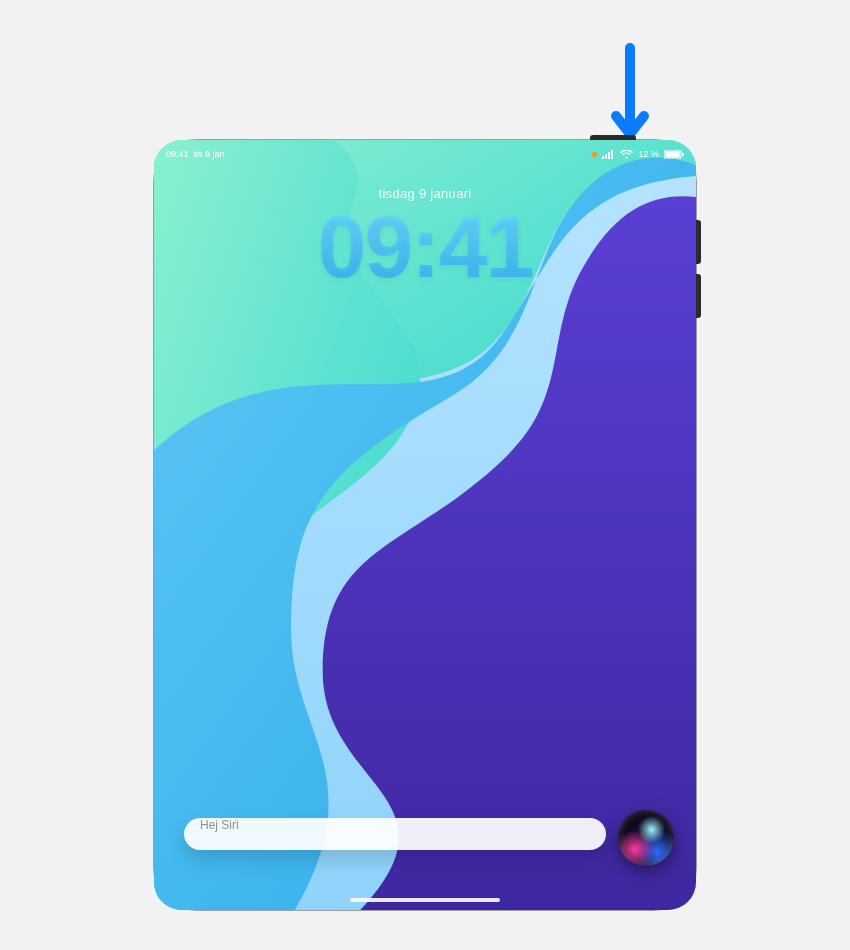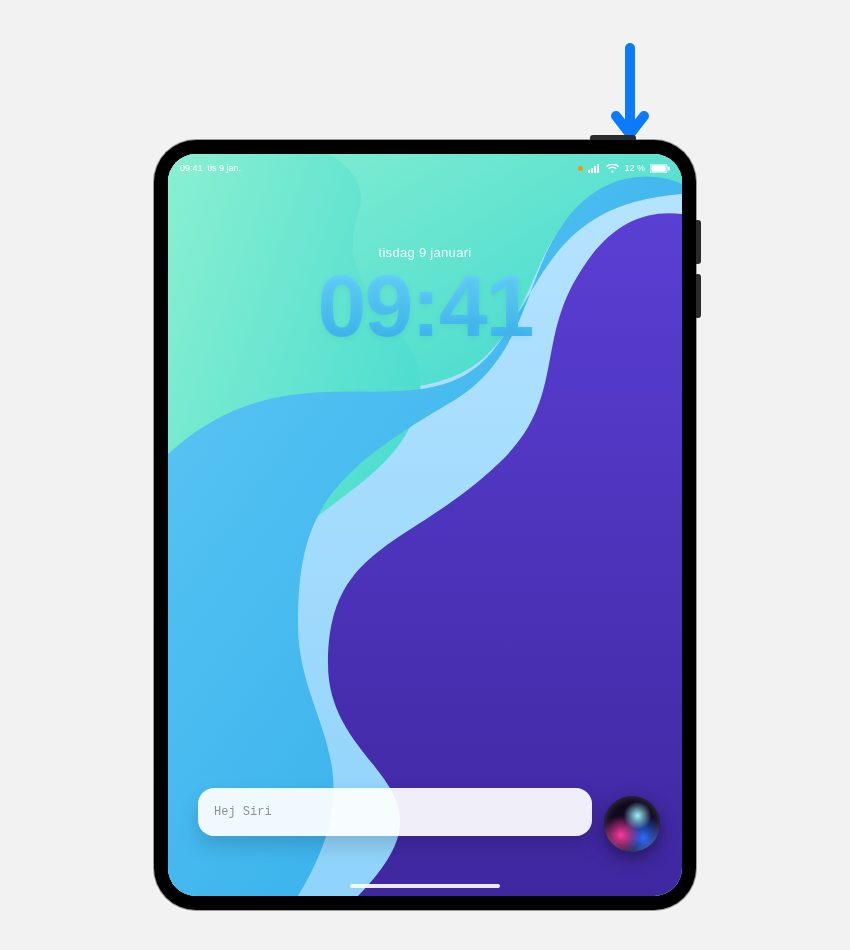--- a/index.html
+++ b/index.html
@@ -28,21 +28,20 @@
 
   
   .device {
     position: absolute;
     top: 140px;
     left: 154px;
     width: 542px;
     height: 770px;   
     background: #000;
     border-radius: 42px;
-    padding: 14px;
     box-shadow: 0 0 0 1px rgba(0,0,0,.35);
   }
   
   .top-btn {
     position: absolute;
     top: -5px;
     right: 60px;
     width: 46px;
     height: 5px;
     background: #2b2b2b;
@@ -98,21 +97,20 @@
     width: 5px; height: 5px; border-radius: 50%; background: #ff9500;
   }
   .status svg { display: block; }
 
   
   .clock-area {
     position: absolute;
     top: 46px;
     left: 0; right: 0;
     text-align: center;
-    margin-top: 45px;
   }
   .clock-date {
     font-size: 13px;
     font-weight: 500;
     letter-spacing: .3px;
     color: rgba(255,255,255,.9);
   }
   .clock-time {
     font-size: 88px;
     line-height: 1;
@@ -125,30 +123,28 @@
     color: transparent;
     text-shadow: 0 2px 6px rgba(0,0,0,.05);
   }
 
   
   .siri-bar {
     position: absolute;
     left: 30px;
     right: 90px;
     bottom: 60px;
-    height: 48px;
+    height: 32px;
     background: rgba(255,255,255,.92);
     border-radius: 16px;
     display: flex;
-    align-items: center;
     padding: 0 16px;
     font-size: 12px;
     color: #8e8e93;
     box-shadow: 0 10px 20px rgba(0,0,0,.15);
-    font-family: Liberation Mono, monospace;
   }
 
   
   .siri-orb {
     position: absolute;
     right: 22px;
     bottom: 44px;
     width: 56px;
     height: 56px;
     border-radius: 50%;

